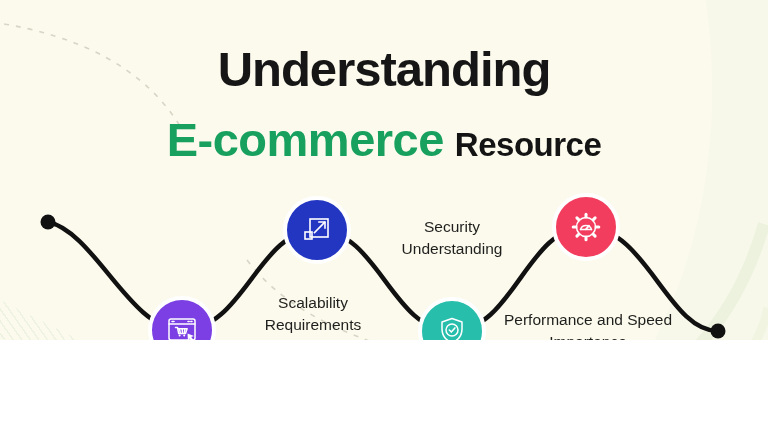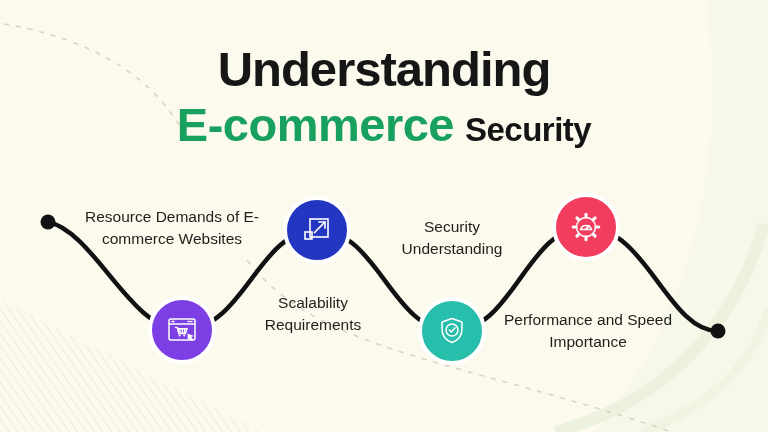--- a/index.html
+++ b/index.html
@@ -1,19 +1,19 @@
 <!DOCTYPE html>
 <html><head>
 <meta charset="utf-8">
 <style>
   html,body{margin:0;padding:0;}
   body{font-family:"Liberation Sans", sans-serif;}
   .canvas{
     position:relative;
-    width:768px;height:432px;
+    width:768px;height:340px;
     background:#FCFAED;
     overflow:hidden;
   }
   svg{display:block;}
   .bg-layer{position:absolute;inset:0;}
   .stripes{
     position:absolute;left:0;top:300px;width:262px;height:132px;
     background:repeating-linear-gradient(55deg,#e9efdc 0 1.4px,transparent 1.4px 7px);
     clip-path:polygon(0 0,100% 100%,0 100%);
     opacity:.75;
@@ -21,21 +21,21 @@
   .title-wrap{
     position:absolute;left:0;top:42px;width:768px;
     text-align:center;
   }
   .title-line1{
     font-size:49px;line-height:54px;font-weight:700;
     color:#161616;letter-spacing:-1px;
   }
   .title-line2{
     display:flex;justify-content:center;align-items:baseline;
-    gap:11px;margin-top:1px;letter-spacing:-0.5px;
+    gap:11px;margin-top:16px;letter-spacing:-0.5px;
   }
   .hl{font-size:47px;font-weight:700;color:#18A05E;}
   .bold-word{font-size:33px;font-weight:700;color:#141414;}
   .light-word{font-size:33px;font-weight:400;color:#1b1b1b;}
   .wave-layer{position:absolute;inset:0;}
   .node{
     position:absolute;width:60px;height:60px;border-radius:50%;
     border:4px solid #ffffff;
     display:flex;align-items:center;justify-content:center;
   }
@@ -65,21 +65,21 @@
     <path d="M 642 432 C 712 406 756 362 768 308" fill="none" stroke="#edf3df" stroke-width="9" opacity="0.8"></path>
     <path d="M -8 22 Q 128 42 180 126" fill="none" stroke="#d7d5c5" stroke-width="1.6" stroke-dasharray="5 7"></path>
     <path d="M 247 260 C 318 352 452 358 672 432" fill="none" stroke="#d7d5c5" stroke-width="1.6" stroke-dasharray="5 7"></path>
   </svg>
   <div class="stripes"></div>
 
   <div class="title-wrap">
     <div class="title-line1">Understanding</div>
     <div class="title-line2">
       <span class="hl">E-commerce</span>
-      <span class="bold-word">Security</span>
+      <span class="bold-word">Resource</span>
     </div>
   </div>
 
   <svg class="wave-layer" width="768" height="432" viewBox="0 0 768 432">
     <path d="M 48 222
              C 95 232 130 330 182 330
              C 244 330 258 230 317 230
              C 378 230 392 331 452 331
              C 513 331 527 227 586 227
              C 646 227 668 331 718 331" fill="none" stroke="#111111" stroke-width="4.5" stroke-linecap="round"></path>
@@ -141,18 +141,17 @@
           <line x1="7.9" y1="26.1" x2="9.9" y2="24.1"></line>
           <line x1="24.1" y1="9.9" x2="26.1" y2="7.9"></line>
         </g>
         <path d="M 11.5 19.5 a 5.8 5.8 0 0 1 11 0"></path>
         <line x1="11.5" y1="19.5" x2="22.5" y2="19.5"></line>
         <line x1="17" y1="19.2" x2="20" y2="15.6" stroke-width="1.8"></line>
       </svg>
     </span>
   </div>
 
-  <div class="step-label lbl-1">Resource Demands of E-commerce Websites</div>
   <div class="step-label lbl-2">Scalability Requirements</div>
   <div class="step-label lbl-3">Security Understanding</div>
   <div class="step-label lbl-4">Performance and Speed Importance</div>
 
 </div>
 
 </body></html>

